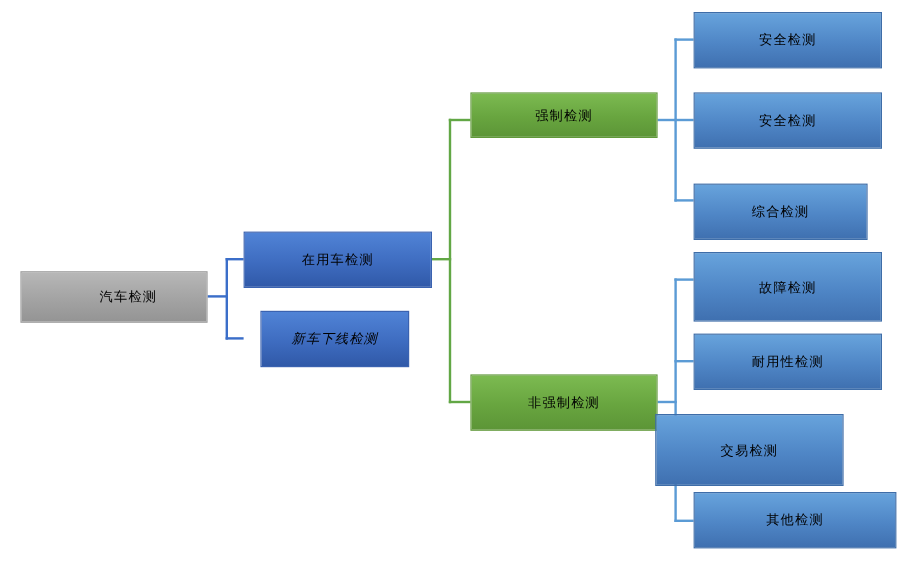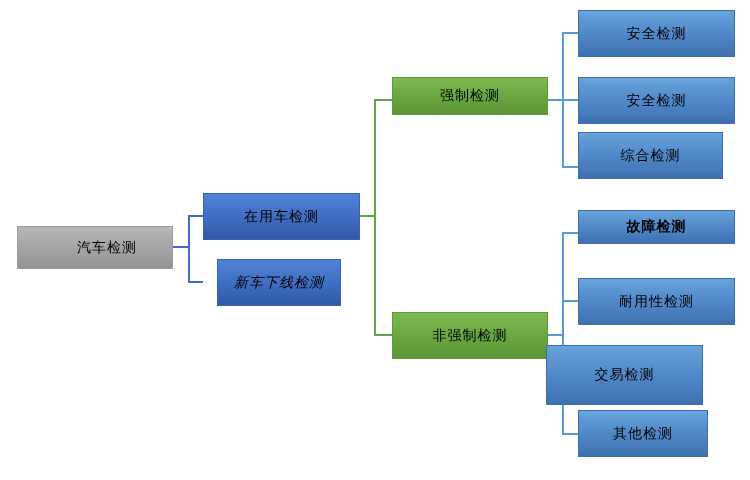--- a/index.html
+++ b/index.html
@@ -14,21 +14,21 @@
     height: 480px;
     background: #ffffff;
     overflow: hidden;
   }
   .node {
     position: absolute;
     display: flex;
     align-items: center;
     justify-content: center;
     color: #000000;
-    font-size: 14px;
+    font-size: 11px;
     letter-spacing: 1px;
     box-sizing: border-box;
     text-align: center;
   }
   .node-gray {
     background: linear-gradient(180deg, #b7b7b7 0%, #a3a3a3 55%, #949494 100%);
     border: 1px solid #9c9c9c;
   }
   .node-blue {
     background: linear-gradient(180deg, #5083d6 0%, #3e6cc0 55%, #3059a8 100%);
@@ -54,25 +54,25 @@
   .pos-root        { left: 17px;  top: 226px; width: 156px; height: 43px; padding-left: 24px; }
   
   .pos-inuse       { left: 203px; top: 193px; width: 157px; height: 47px; text-align: right; }
   .pos-newcar      { left: 217px; top: 259px; width: 124px; height: 47px; font-style: italic; }
   
   .pos-mandatory   { left: 392px; top: 77px;  width: 156px; height: 38px; }
   .pos-nonmandatory{ left: 392px; top: 312px; width: 156px; height: 47px; }
   
   .pos-leaf-safety      { left: 578px; top: 10px;  width: 157px; height: 47px; }
   .pos-leaf-environment { left: 578px; top: 77px;  width: 157px; height: 47px; }
-  .pos-leaf-comprehensive{ left: 578px; top: 132px; width: 145px; height: 47px; justify-content: center; }
-  .pos-leaf-fault       { left: 578px; top: 210px; width: 157px; height: 34px; font-weight: bold; }
+  .pos-leaf-comprehensive{ left: 578px; top: 153px; width: 145px; height: 47px; justify-content: center; }
+  .pos-leaf-fault       { left: 578px; top: 210px; width: 157px; height: 58px; }
   .pos-leaf-durability  { left: 578px; top: 278px; width: 157px; height: 47px; }
   .pos-leaf-trade       { left: 546px; top: 345px; width: 157px; height: 60px; }
-  .pos-leaf-other       { left: 578px; top: 410px; width: 130px; height: 47px; }
+  .pos-leaf-other       { left: 578px; top: 410px; width: 169px; height: 47px; }
 
   
   .cl-root-h   { left: 173px; top: 246px; width: 17px;  height: 2px; }
   .cl-root-v   { left: 188px; top: 215px; width: 2px;   height: 68px; }
   .cl-root-b1  { left: 188px; top: 215px; width: 15px;  height: 2px; }
   .cl-root-b2  { left: 188px; top: 281px; width: 15px;  height: 2px; }
 
   
   .cl-green-h  { left: 360px; top: 215px; width: 16px;  height: 2px; }
   .cl-green-v  { left: 374px; top: 99px;  width: 2px;   height: 237px; }

